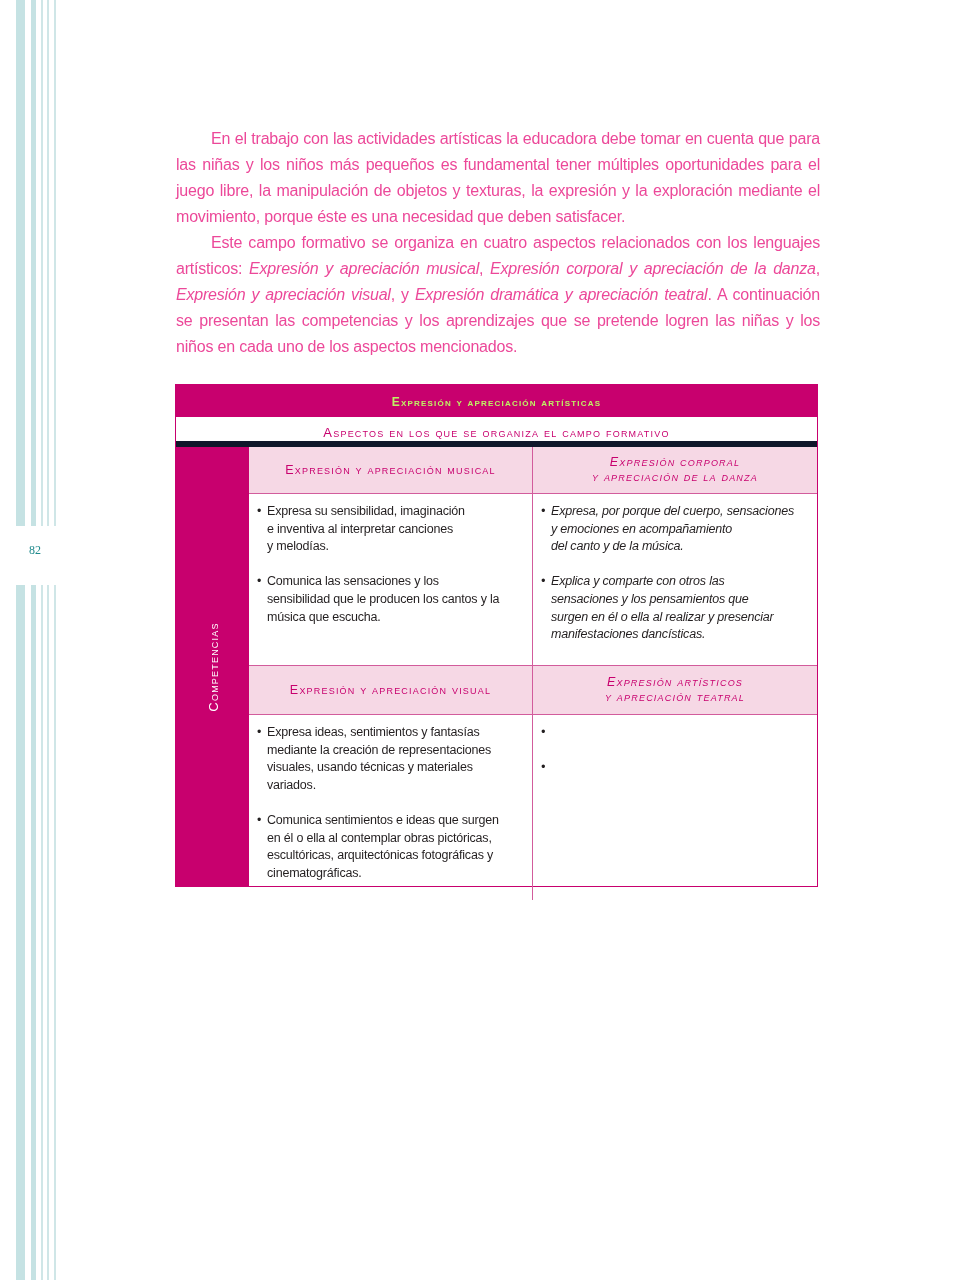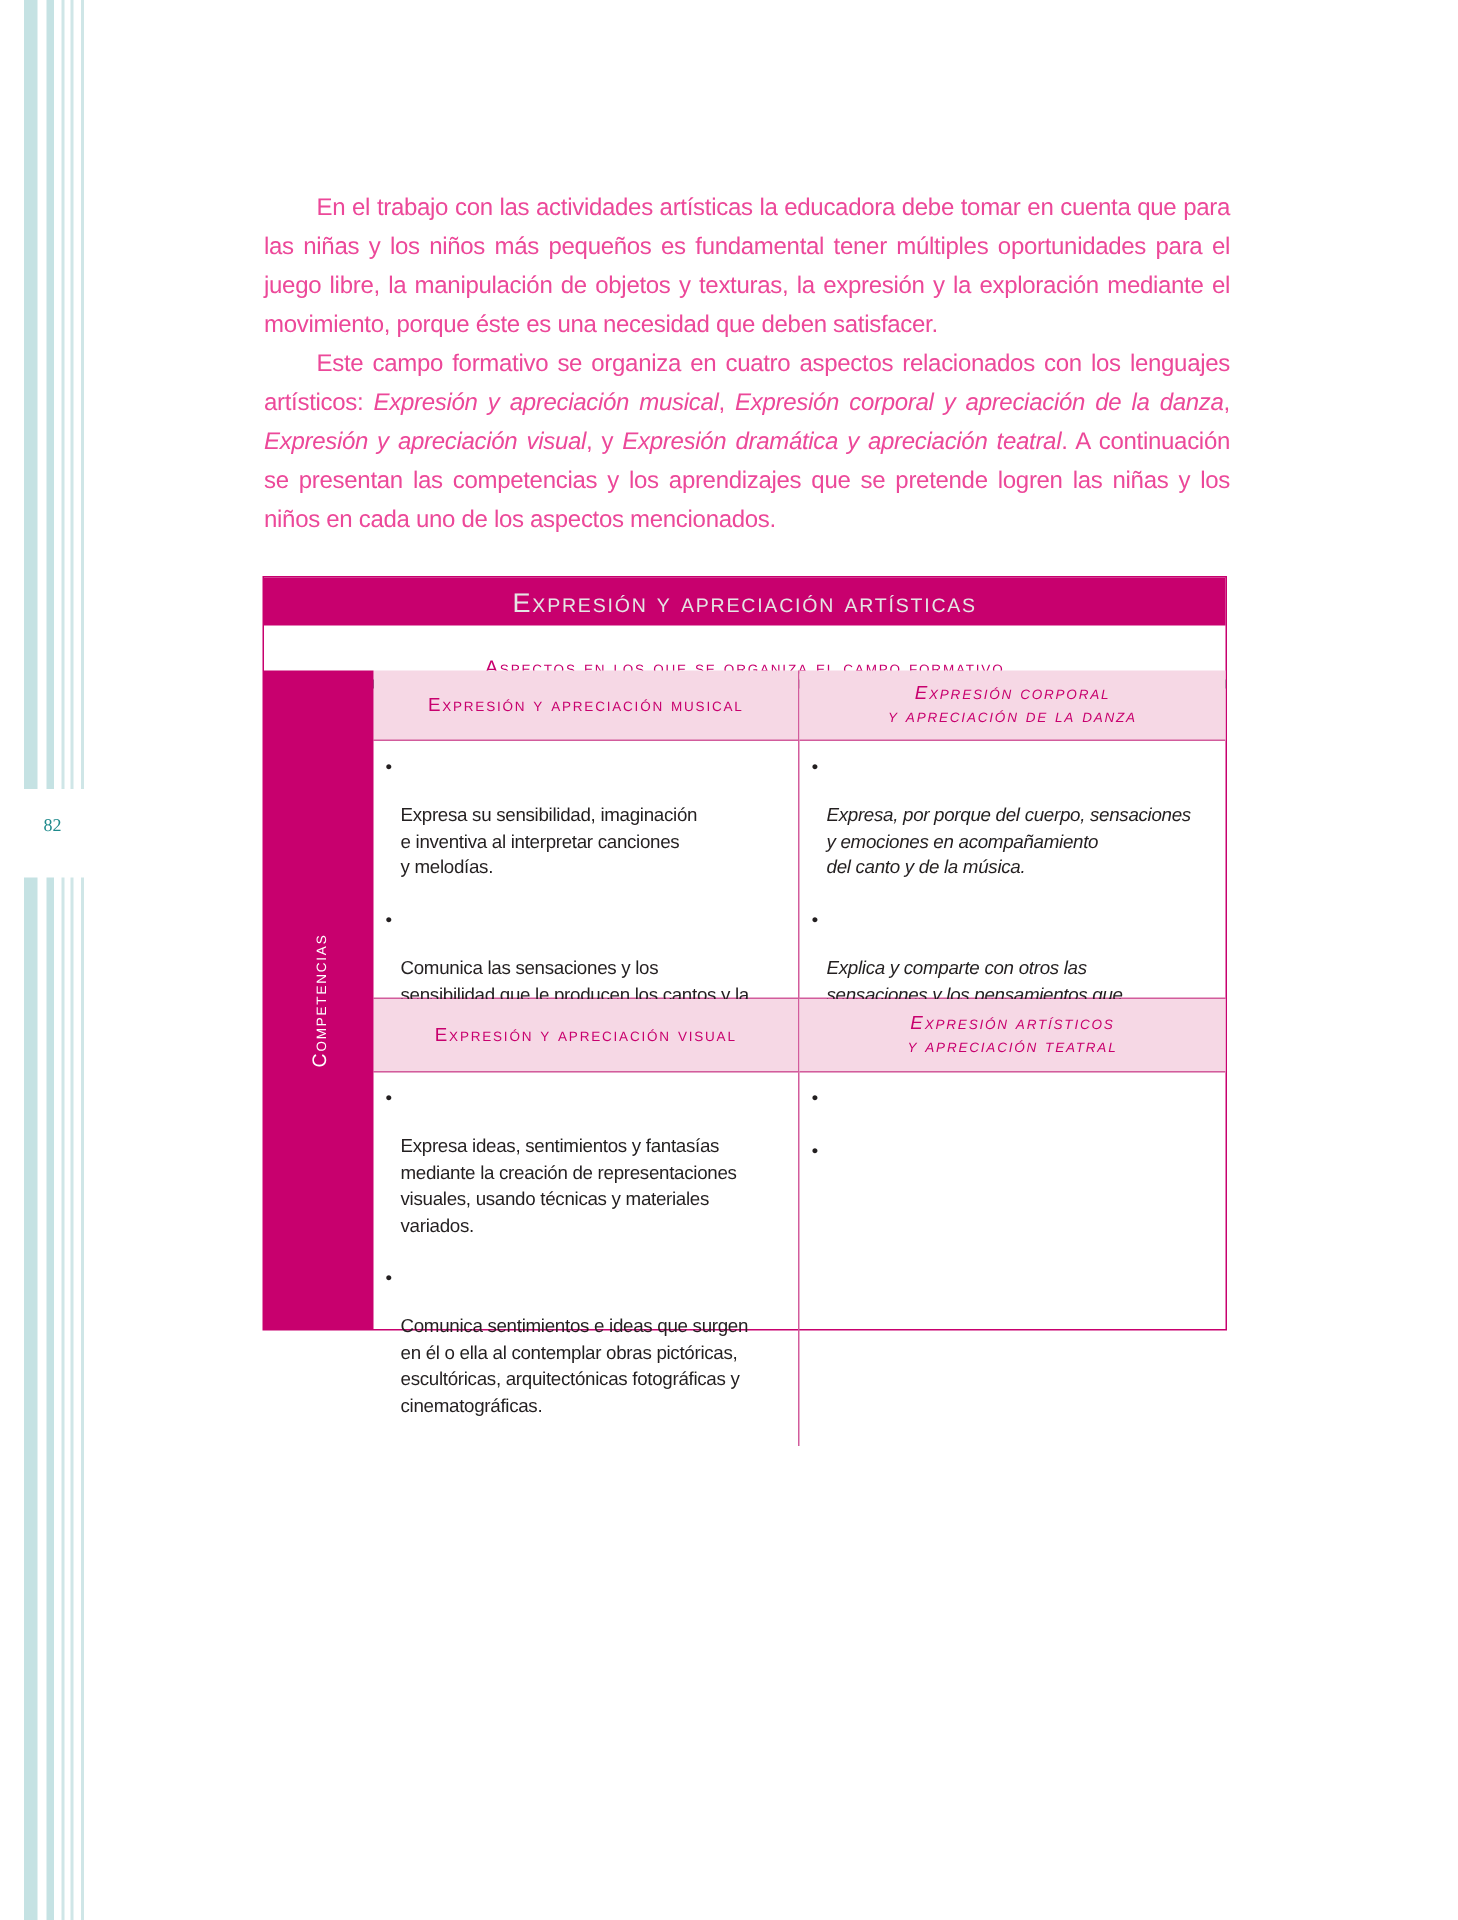--- a/index.html
+++ b/index.html
@@ -19,49 +19,48 @@
     letter-spacing:-0.2px;
   }
   .body-text p { margin:0; text-indent:35px; }
   .body-text em { font-style:italic; }
 
   .table {
     position:absolute; left:175px; top:384px; width:643px; height:503px;
     border:1px solid #c8006e; box-sizing:border-box; background:#fff;
   }
   .t-title {
-    height:32px; background:#c8006e; color:#e5e5e5; text-align:center;
-    font-size:18px; line-height:34px; letter-spacing:1.2px; font-variant:small-caps;
+    height:32px; background:#c8006e; color:#bef264; text-align:center;
+    font-size:12px; line-height:34px; letter-spacing:1.2px; font-variant:small-caps;font-weight:bold;
   }
   .t-sub {
     height:30px; border-bottom:6px solid #0f172a; text-align:center;
     color:#c8006e; font-size:13px; line-height:32px; letter-spacing:1.2px; font-variant:small-caps;
     box-sizing:border-box;
-    margin-top:12px;
   }
   .t-body { position:absolute; left:0; top:62px; right:0; bottom:0; display:flex; }
   .t-side {
     width:73px; background:#c8006e; position:relative; flex:none;
   }
   .t-side-label {
     position:absolute; left:50%; top:220px; transform:translate(-50%,-50%) rotate(-90deg);
     color:#fff; font-size:13px; letter-spacing:1.2px; font-variant:small-caps; white-space:nowrap;
   }
   .t-grid { flex:1; display:grid; grid-template-columns:284px 1fr; grid-template-rows:47px 172px 49px 1fr; }
   .cell { border-right:1px solid #d25c9c; border-bottom:1px solid #d25c9c; box-sizing:border-box; }
   .cell.right { border-right:none;font-style:italic; }
   .cell.last { border-bottom:none; }
   .head {
     background:#f6d8e5; color:#c8006e; text-align:center; font-size:12.5px; letter-spacing:1.2px;
     font-variant:small-caps; display:flex; flex-direction:column; justify-content:center; line-height:15px;
   }
   .content { padding:9px 6px 0 8px; font-size:12.5px; line-height:17.6px; color:#231f20; letter-spacing:-0.2px; }
   .bullet { display:flex; margin-bottom:17.6px; }
   .bullet .dot { width:10px; flex:none; }
-  .bullet .txt { white-space:pre-line;margin-top:32px; }
+  .bullet .txt { white-space:pre-line; }
 </style>
 </head>
 <body>
 
 <div class="stripe" style="left:16px;top:0;width:9px;height:526px;"></div>
 <div class="stripe" style="left:31px;top:0;width:5px;height:526px;"></div>
 <div class="stripe thin" style="left:41px;top:0;width:2px;height:526px;"></div>
 <div class="stripe thin" style="left:47px;top:0;width:2px;height:526px;"></div>
 <div class="stripe thin" style="left:54px;top:0;width:2px;height:526px;"></div>
 

